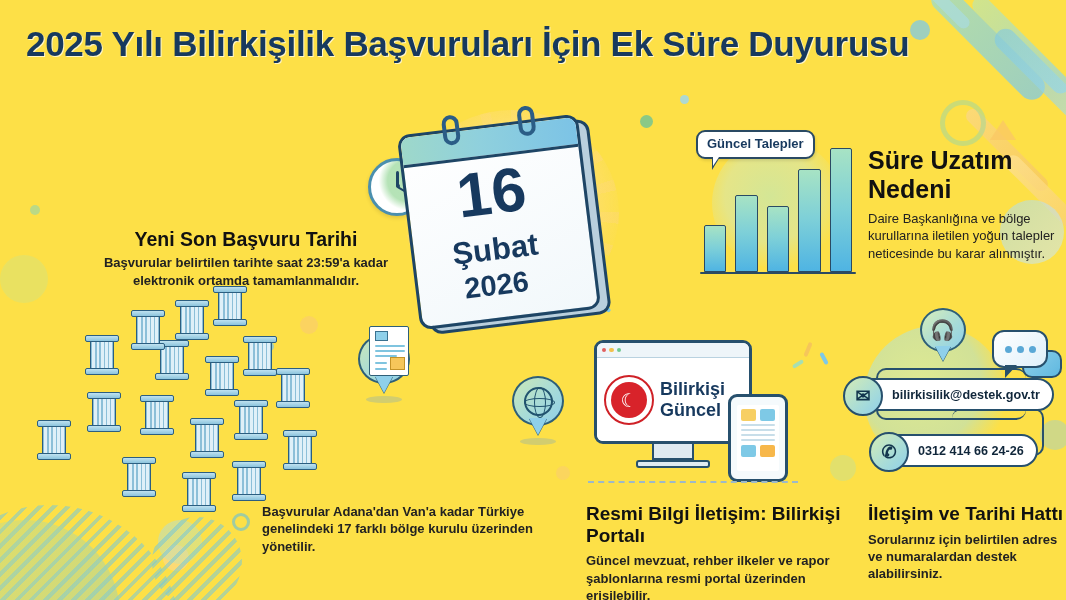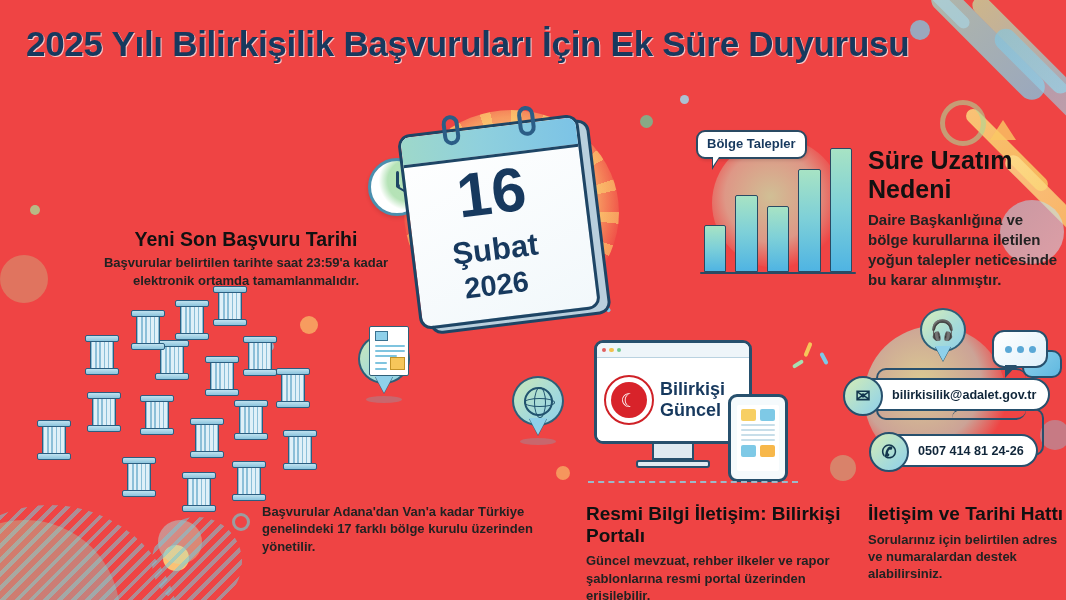--- a/index.html
+++ b/index.html
@@ -4,21 +4,21 @@
 <style>
   * { box-sizing: border-box; margin: 0; padding: 0; }
   html, body {
     width: 1066px; height: 600px;
     overflow: hidden;
     font-family: "Liberation Sans", sans-serif;
   }
   #stage {
     position: relative;
     width: 1066px; height: 600px;
-    background: #ef4444;
+    background: #fde047;
     overflow: hidden;
   }
 
   
   .bg { position: absolute; inset: 0; pointer-events: none; }
   .deco { position: absolute; }
 
   .stripe {
     position: absolute;
     background: repeating-linear-gradient(
@@ -63,21 +63,21 @@
     position: absolute; left: 96px; top: 228px; width: 300px;
     text-align: center;
   }
   #sec-date .block-h { font-size: 19.5px; margin-bottom: 4px; }
   #sec-date .block-p { font-size: 13px; font-weight: 600; }
 
   #sec-reason {
     position: absolute; left: 868px; top: 146px; width: 190px;
   }
   #sec-reason .block-h { font-size: 25px; margin-bottom: 7px; }
-  #sec-reason .block-p { font-size: 15px; font-weight: 700; }
+  #sec-reason .block-p { font-size: 13px; font-weight: 400; }
 
   #sec-region {
     position: absolute; left: 262px; top: 503px; width: 300px;
   }
   #sec-portal {
     position: absolute; left: 586px; top: 503px; width: 270px;
   }
   #sec-contact {
     position: absolute; left: 868px; top: 503px; width: 198px;
   }
@@ -475,21 +475,21 @@
   <div id="chart">
     <div id="chart-glow"></div>
     <div id="bars">
       <div class="bar" style="height:38%"></div>
       <div class="bar" style="height:62%"></div>
       <div class="bar" style="height:53%"></div>
       <div class="bar" style="height:83%"></div>
       <div class="bar" style="height:100%"></div>
     </div>
     <div id="axis"></div>
-    <div id="bubble">Bölge Talepler</div>
+    <div id="bubble">Güncel Talepler</div>
   </div>
 
   <div id="sec-date">
     <div class="block-h">Yeni Son Başvuru Tarihi</div>
     <div class="block-p">Başvurular belirtilen tarihte saat 23:59'a kadar elektronik ortamda tamamlanmalıdır.</div>
   </div>
 
   <div id="sec-reason">
     <div class="block-h">Süre Uzatım Nedeni</div>
     <div class="block-p">Daire Başkanlığına ve bölge kurullarına iletilen yoğun talepler neticesinde bu karar alınmıştır.</div>
@@ -659,26 +659,26 @@
 
     <div id="chat-bubble2"></div>
     <div id="chat-bubble">
       <span class="cdot"></span>
       <span class="cdot"></span>
       <span class="cdot"></span>
     </div>
 
     <div class="chip" id="chip-mail">
       <span class="chip-ico">✉</span>
-      <span>bilirkisilik@adalet.gov.tr</span>
+      <span>bilirkisilik@destek.gov.tr</span>
     </div>
 
     <div class="chip" id="chip-phone">
       <span class="chip-ico">✆</span>
-      <span>0507 414 81 24-26</span>
+      <span>0312 414 66 24-26</span>
     </div>
   </div>
 
   <div id="sec-region">
     <div class="block-p">Başvurular Adana'dan Van'a kadar Türkiye genelindeki 17 farklı bölge kurulu üzerinden yönetilir.</div>
   </div>
 
   <div id="sec-portal">
     <div class="block-h">Resmi Bilgi İletişim: Bilirkişi Portalı</div>
     <div class="block-p">Güncel mevzuat, rehber ilkeler ve rapor şablonlarına resmi portal üzerinden erişilebilir.</div>

